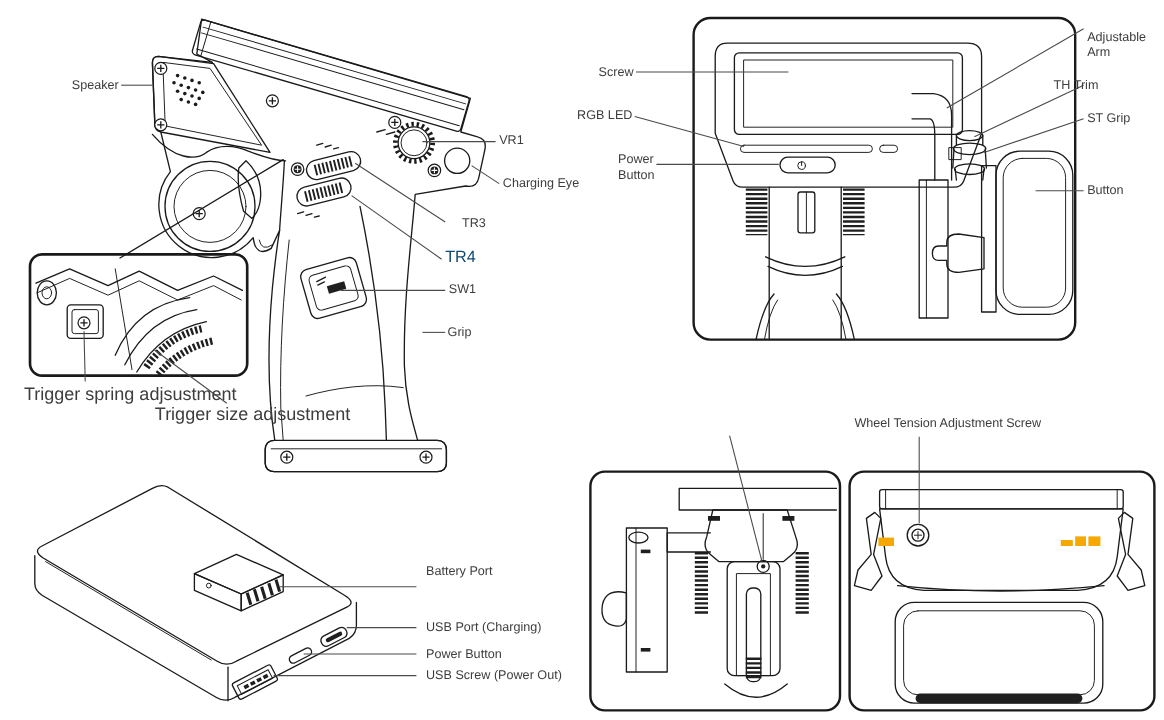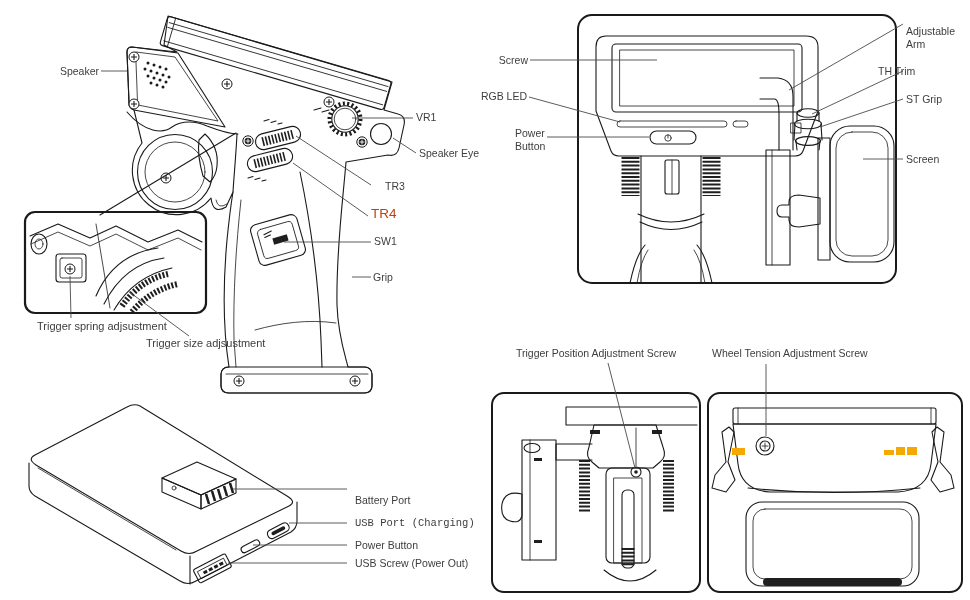--- a/index.html
+++ b/index.html
@@ -15,22 +15,22 @@
   .ln22{stroke-width:2.2;}
   .ldr{fill:none;stroke:#4a4a4a;stroke-width:0.9;}
   .dk{fill:#1f1f1f;stroke:none;}
   .knurl{fill:none;stroke:#1f1f1f;}
   .accent{fill:var(--accent,#F5A800);stroke:none;}
   .lbl{
     position:absolute;color:var(--label,#3d3d3d);
     font-size:10.5px;line-height:1.22;white-space:nowrap;
   }
   .wrap{white-space:normal;}
-  .sm{font-size:11px;margin-left:17px;}
-  .lg{font-size:13.5px;color:#c2410c;}
+  .sm{font-size:15px;}
+  .lg{font-size:13.5px;color:#0c4a6e;}
   .rt{text-align:right;}
   .ctr{text-align:center;}
 </style>
 </head>
 <body>
 
 <div id="stage">
 
 <svg width="970" height="600" viewBox="0 0 970 600">
   <defs>
@@ -314,37 +314,36 @@
     <path class="ldr" d="M289,523 H347"></path>
     <path class="ldr" d="M253,545 H347"></path>
     <path class="ldr" d="M228,563 H347"></path>
     <path class="ldr" d="M608,363 L635,468"></path>
     <path class="ldr" d="M766,364 V436"></path>
   </g>
 </svg>
 
 <div class="lbl rt" style="right:871px;top:65px;text-align:right;">Speaker</div>
 <div class="lbl" style="left:416px;top:111px;">VR1</div>
-<div class="lbl" style="left:419px;top:147px;">Speaker Eye</div>
+<div class="lbl" style="left:419px;top:147px;">Charging Eye</div>
 <div class="lbl" style="left:385px;top:180px;">TR3</div>
 <div class="lbl lg" style="left:371px;top:206px;">TR4</div>
 <div class="lbl" style="left:374px;top:235px;">SW1</div>
 <div class="lbl" style="left:373px;top:271px;text-align:center;">Grip</div>
 <div class="lbl sm" style="left:20px;top:320px;">Trigger spring adjsustment</div>
 <div class="lbl sm" style="left:129px;top:337px;">Trigger size adjsustment</div>
 
 <div class="lbl rt" style="right:442px;top:54px;">Screw</div>
 <div class="lbl rt" style="right:443px;top:90px;">RGB LED</div>
 <div class="lbl wrap" style="left:515px;top:127px;width:48px;">Power Button</div>
 <div class="lbl wrap" style="left:906px;top:25px;width:60px;">Adjustable Arm</div>
 <div class="lbl" style="left:878px;top:65px;">TH Trim</div>
 <div class="lbl" style="left:906px;top:93px;">ST Grip</div>
-<div class="lbl" style="left:906px;top:153px;">Screen</div>
-
-<div class="lbl" style="left:355px;top:494px;text-align:center;">Battery Port</div>
-<div class="lbl" style="left:355px;top:517px;font-family:Liberation Mono, monospace;">USB Port (Charging)</div>
+<div class="lbl" style="left:906px;top:153px;">Button</div>
+
+<div class="lbl" style="left:355px;top:470px;text-align:center;">Battery Port</div>
+<div class="lbl" style="left:355px;top:517px;">USB Port (Charging)</div>
 <div class="lbl" style="left:355px;top:539px;">Power Button</div>
 <div class="lbl" style="left:355px;top:557px;">USB Screw (Power Out)</div>
 
-<div class="lbl ctr" style="left:492px;top:347px;width:208px;">Trigger Position Adjustment Screw</div>
 <div class="lbl" style="left:712px;top:347px;">Wheel Tension Adjustment Screw</div>
 
 </div>
 
 </body></html>

